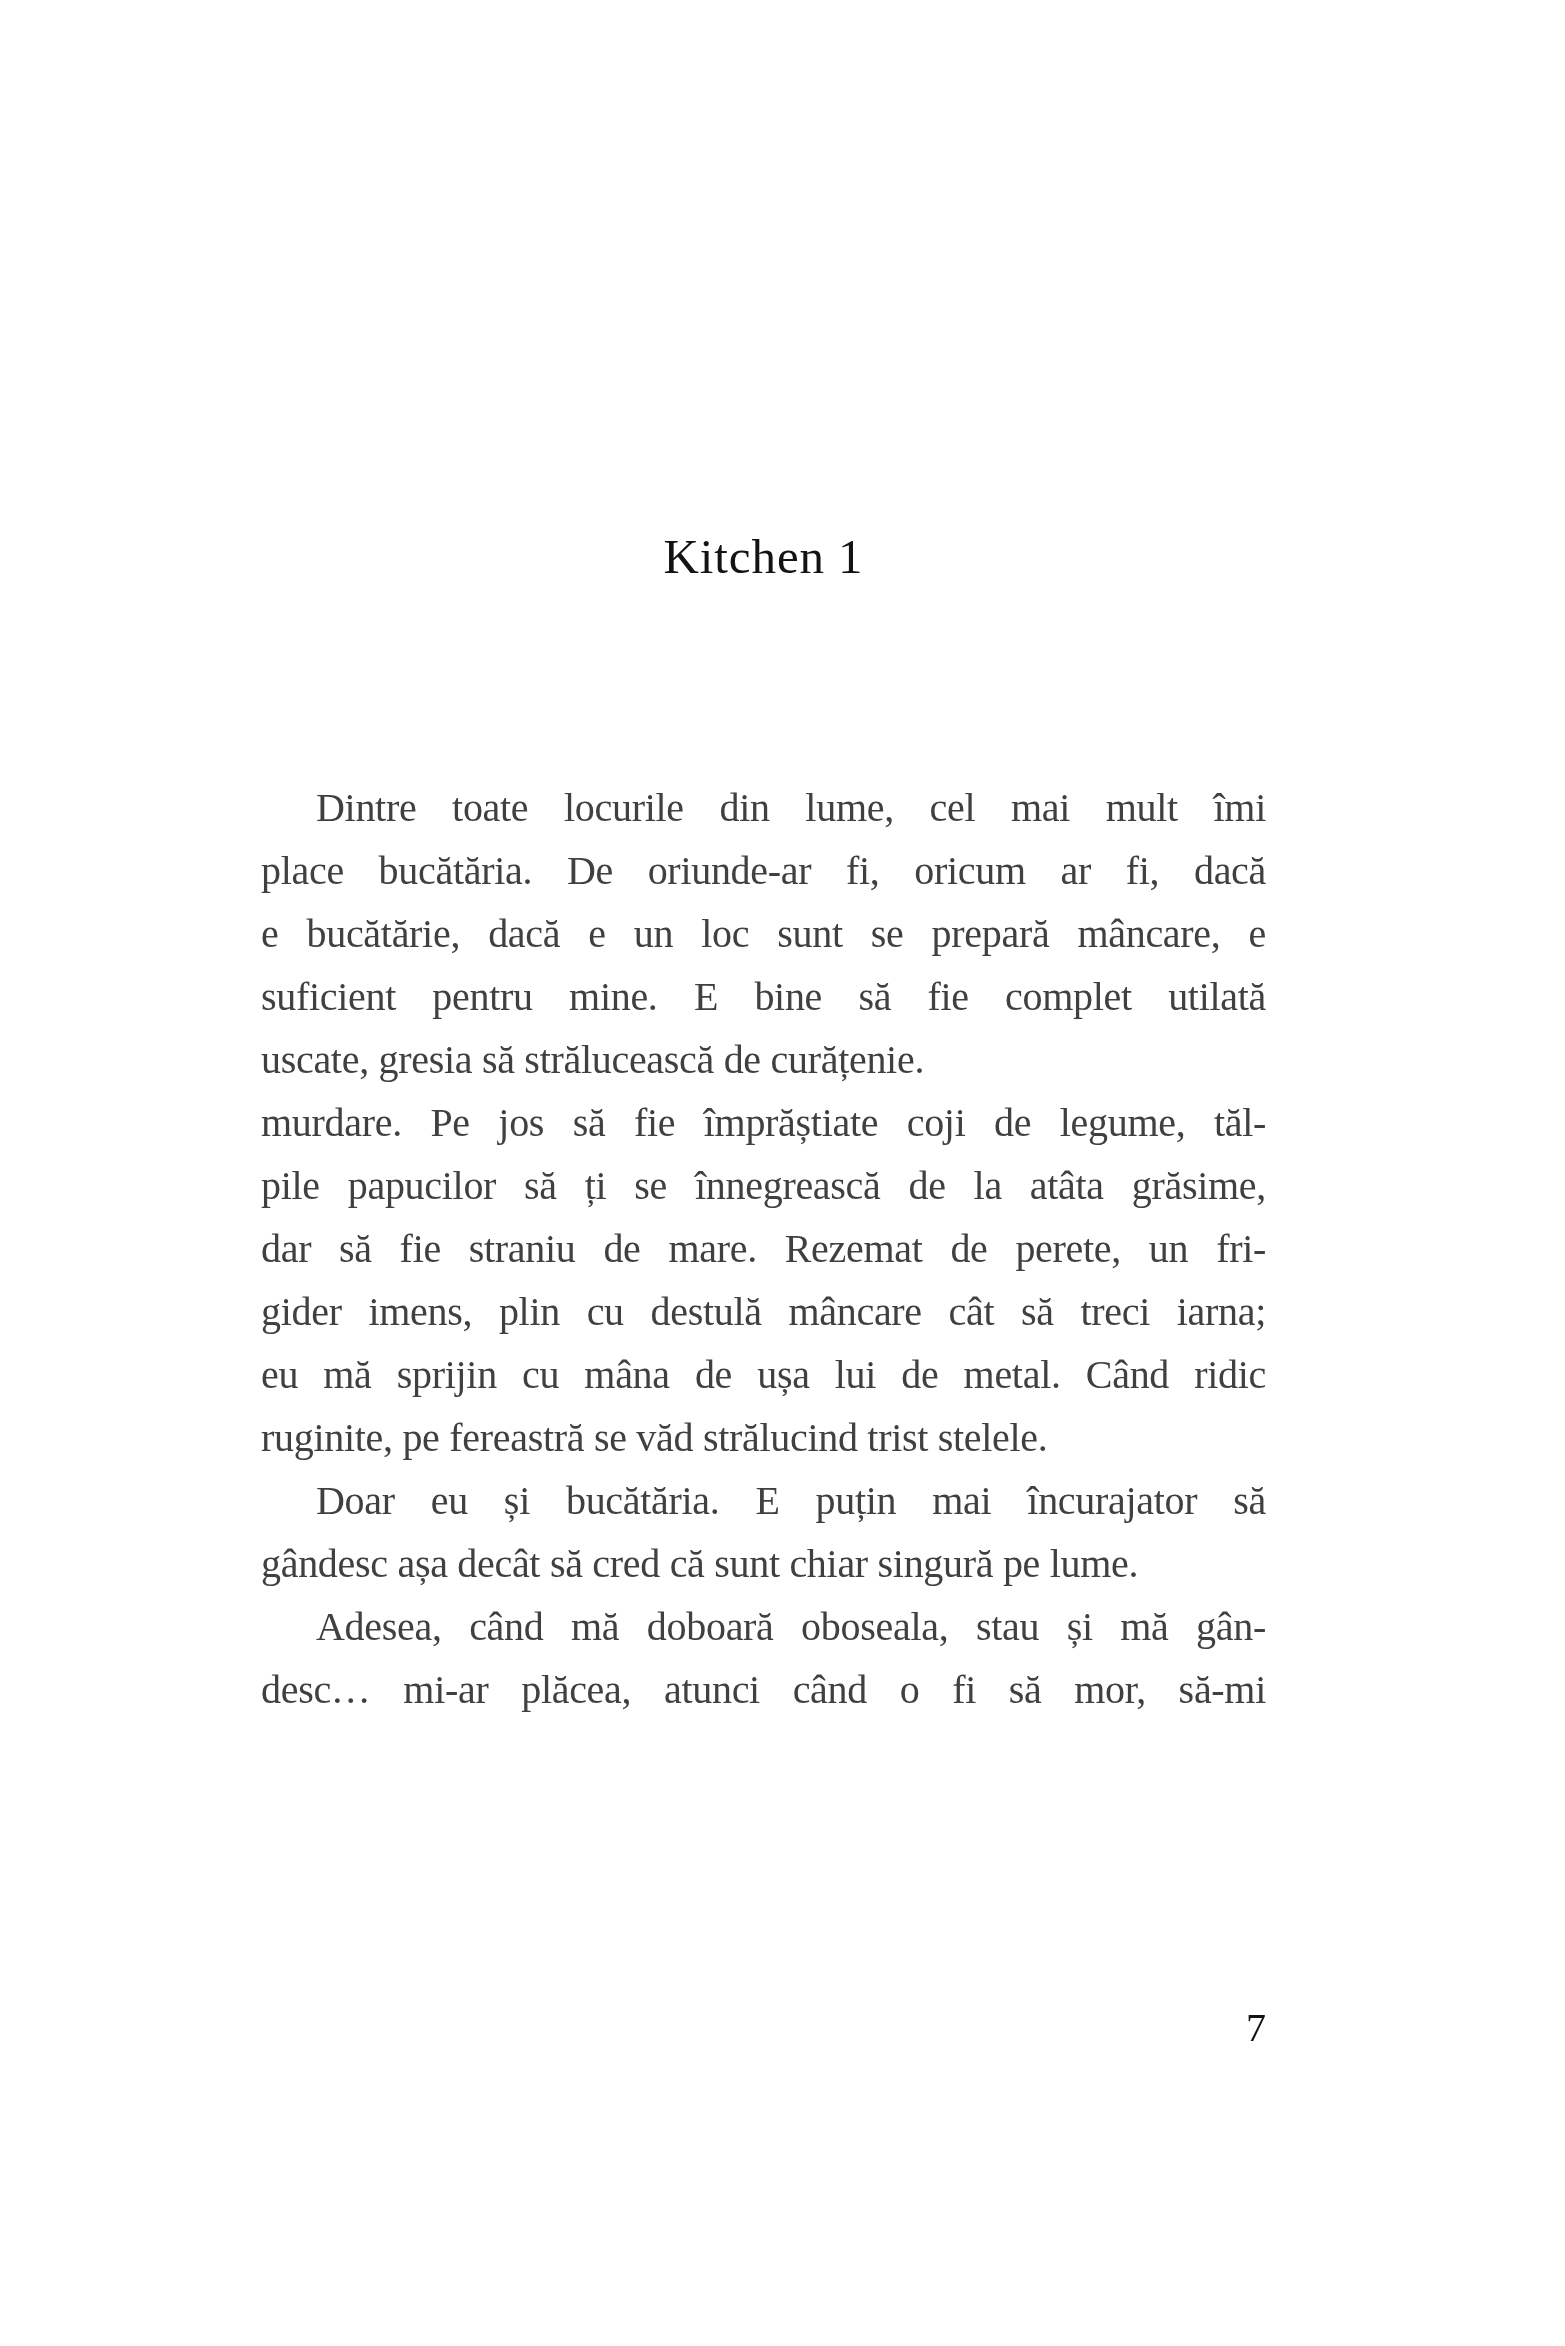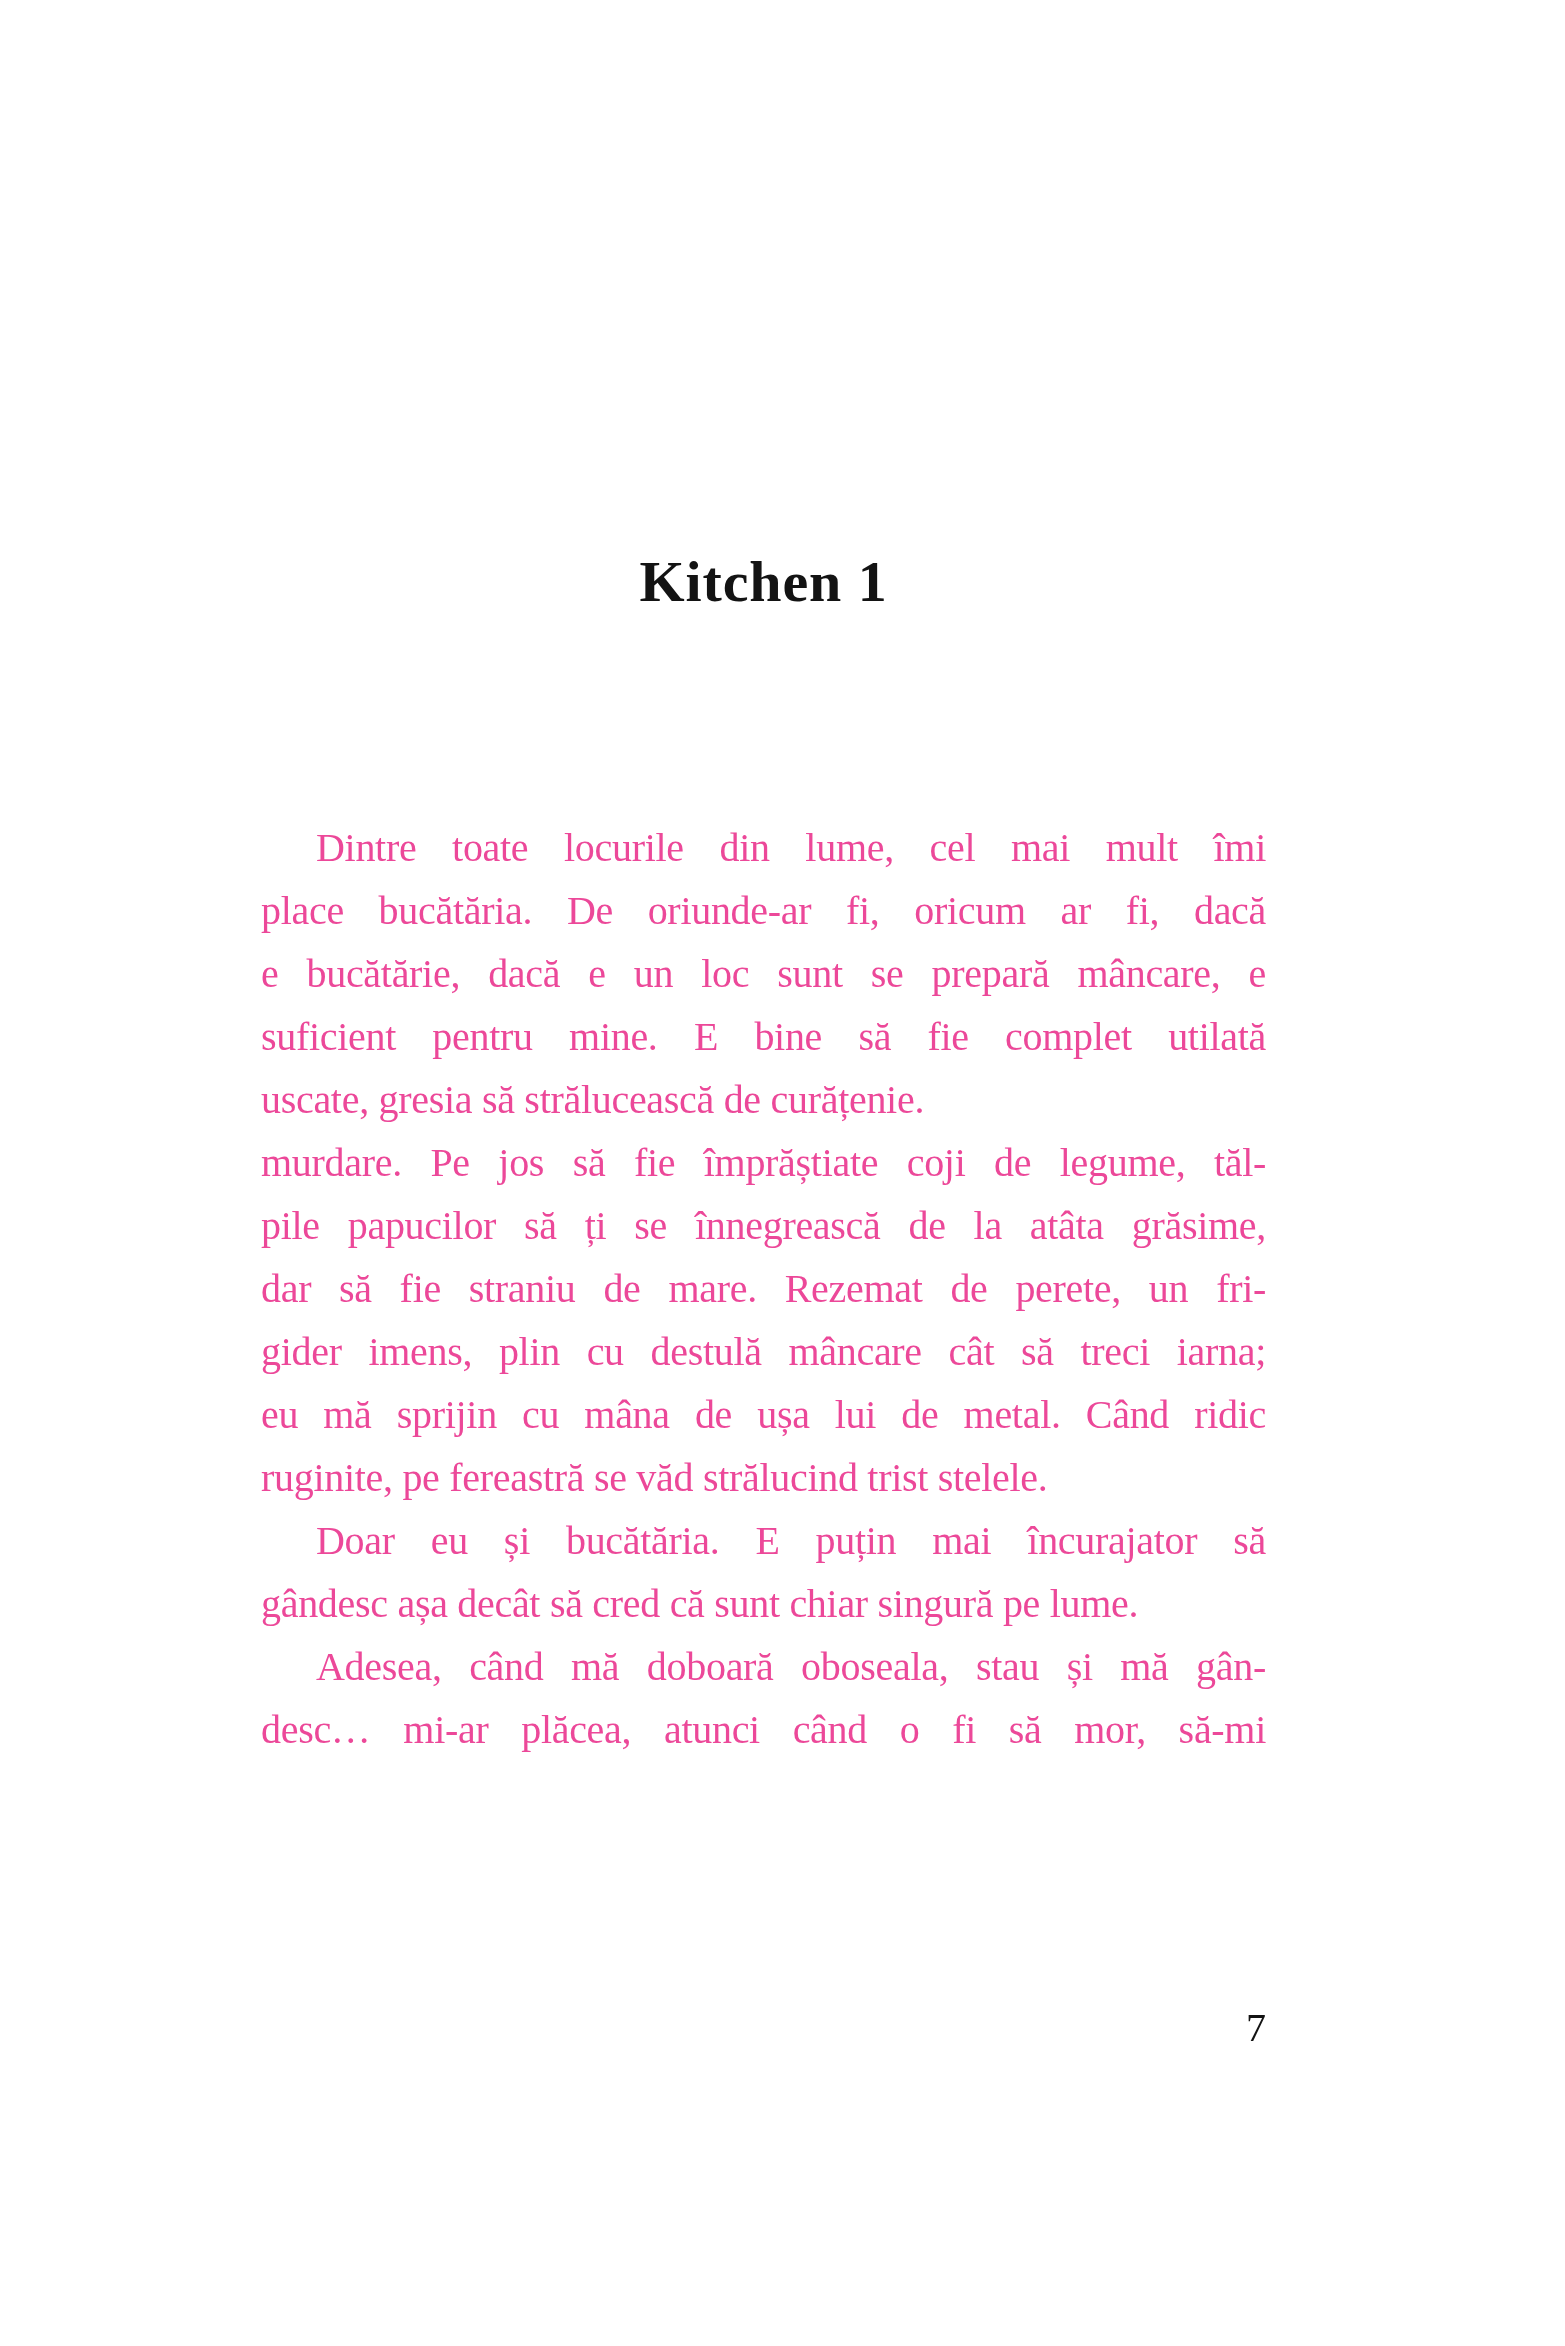--- a/index.html
+++ b/index.html
@@ -13,39 +13,38 @@
   .page {
     position: relative;
     width: 1565px;
     height: 2347px;
     background: #ffffff;
     color: #141414;
     font-family: "Liberation Serif", "DejaVu Serif", serif;
   }
   .chapter-title {
     position: absolute;
-    top: 553px;
+    top: 528px;
     left: 261px;
     width: 1005px;
     text-align: center;
-    font-size: 58px;
+    font-size: 49px;
     line-height: 57px;
     letter-spacing: 0.9px;
     color: #131313;
     white-space: nowrap;
-    font-weight: bold;
   }
   .text-block {
     position: absolute;
-    top: 816px;
+    top: 776px;
     left: 261px;
     width: 1005px;
     font-size: 40px;
     letter-spacing: -0.3px;
-    color: #ec4899;
+    color: #404040;
   }
   .text-line {
     height: 63px;
     line-height: 63px;
     text-align: justify;
     text-align-last: justify;
     overflow: hidden;
     white-space: nowrap;
   }
   .text-line.indent {

